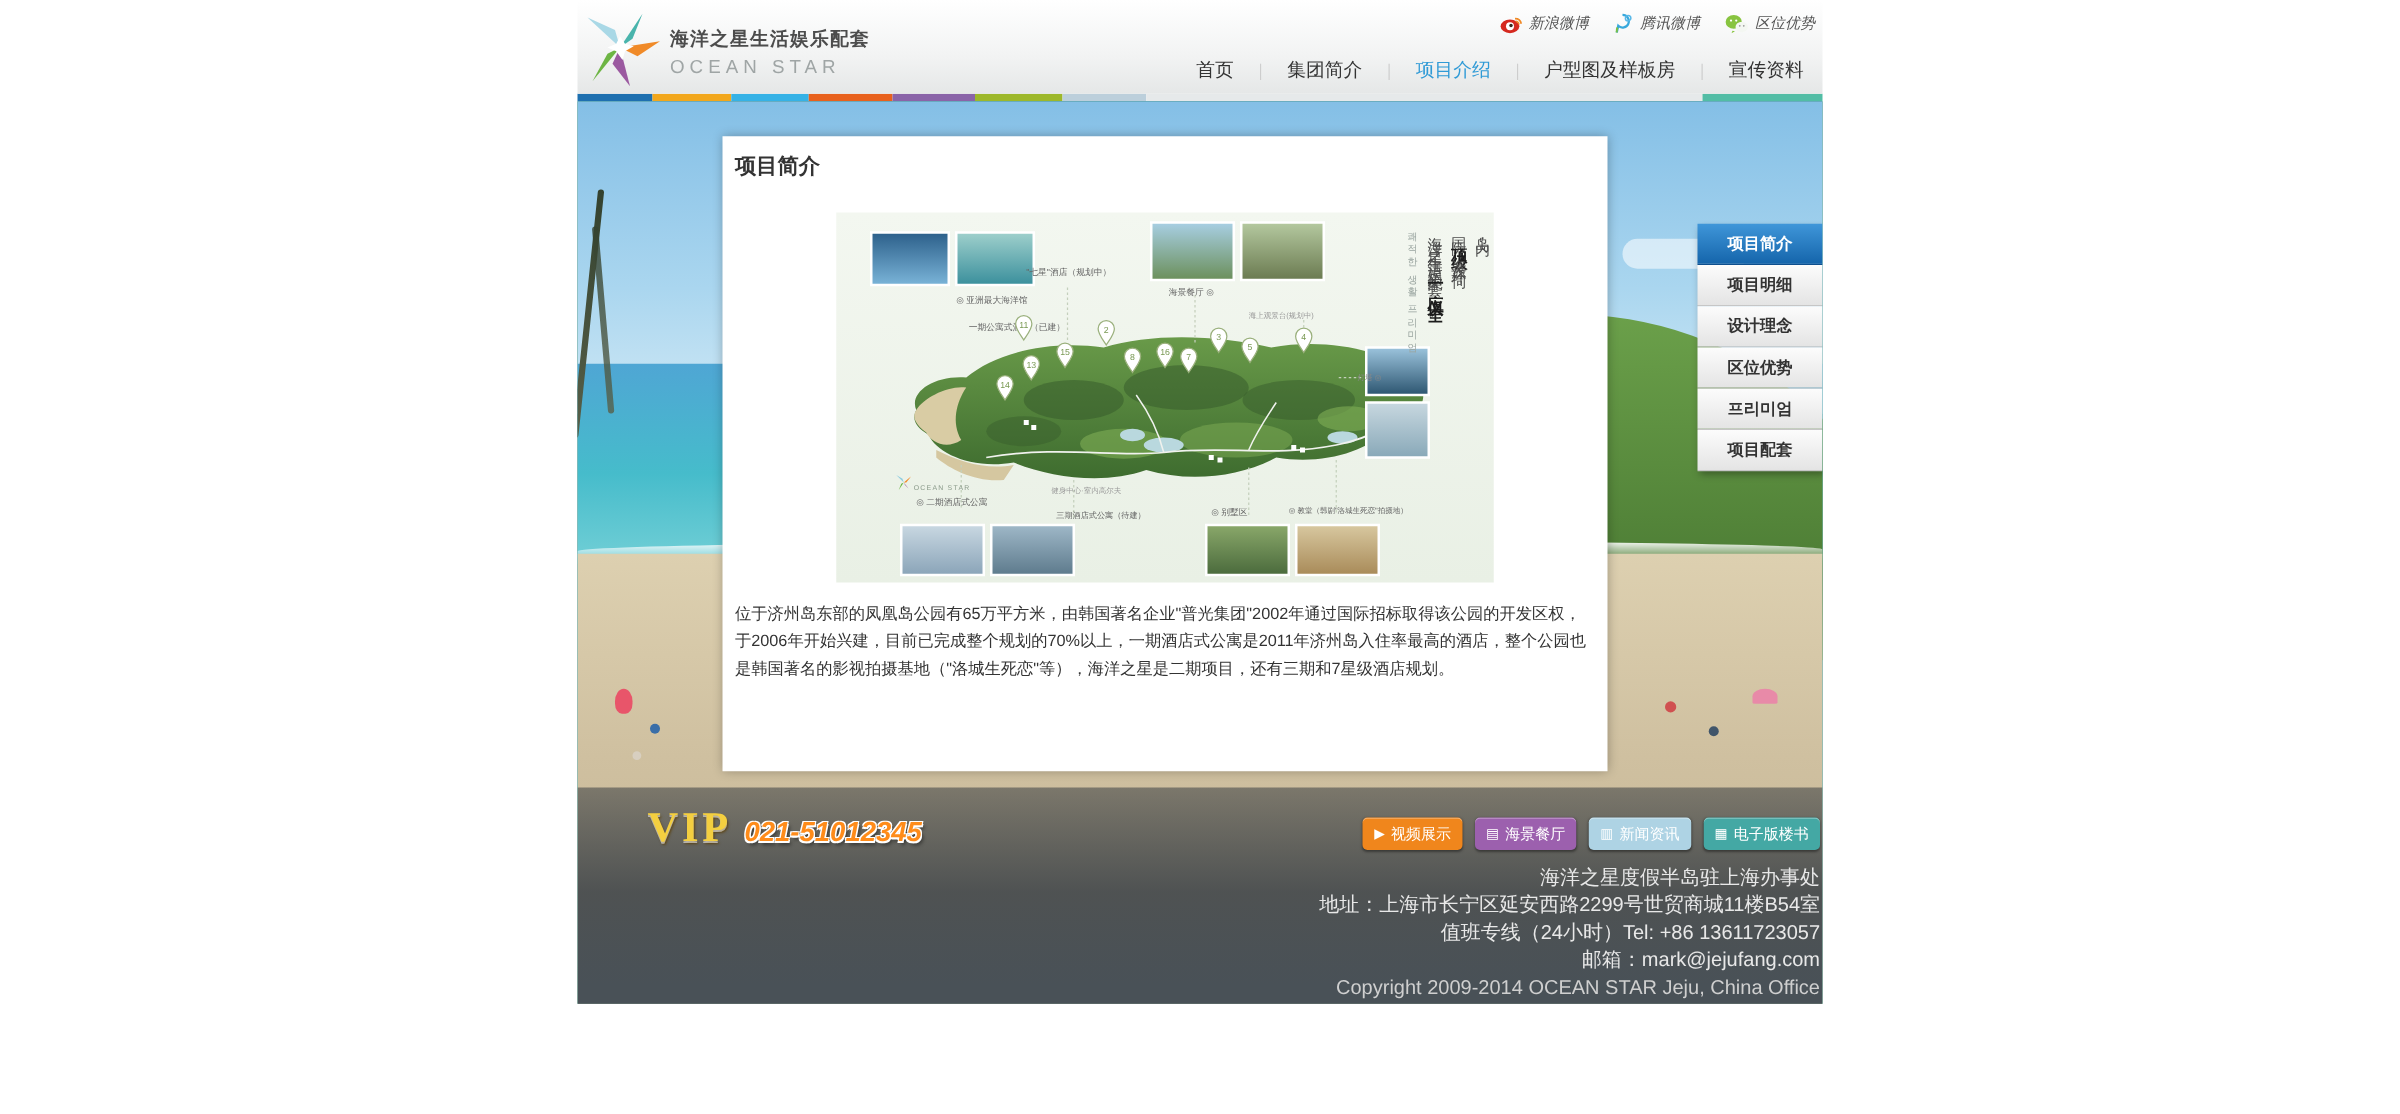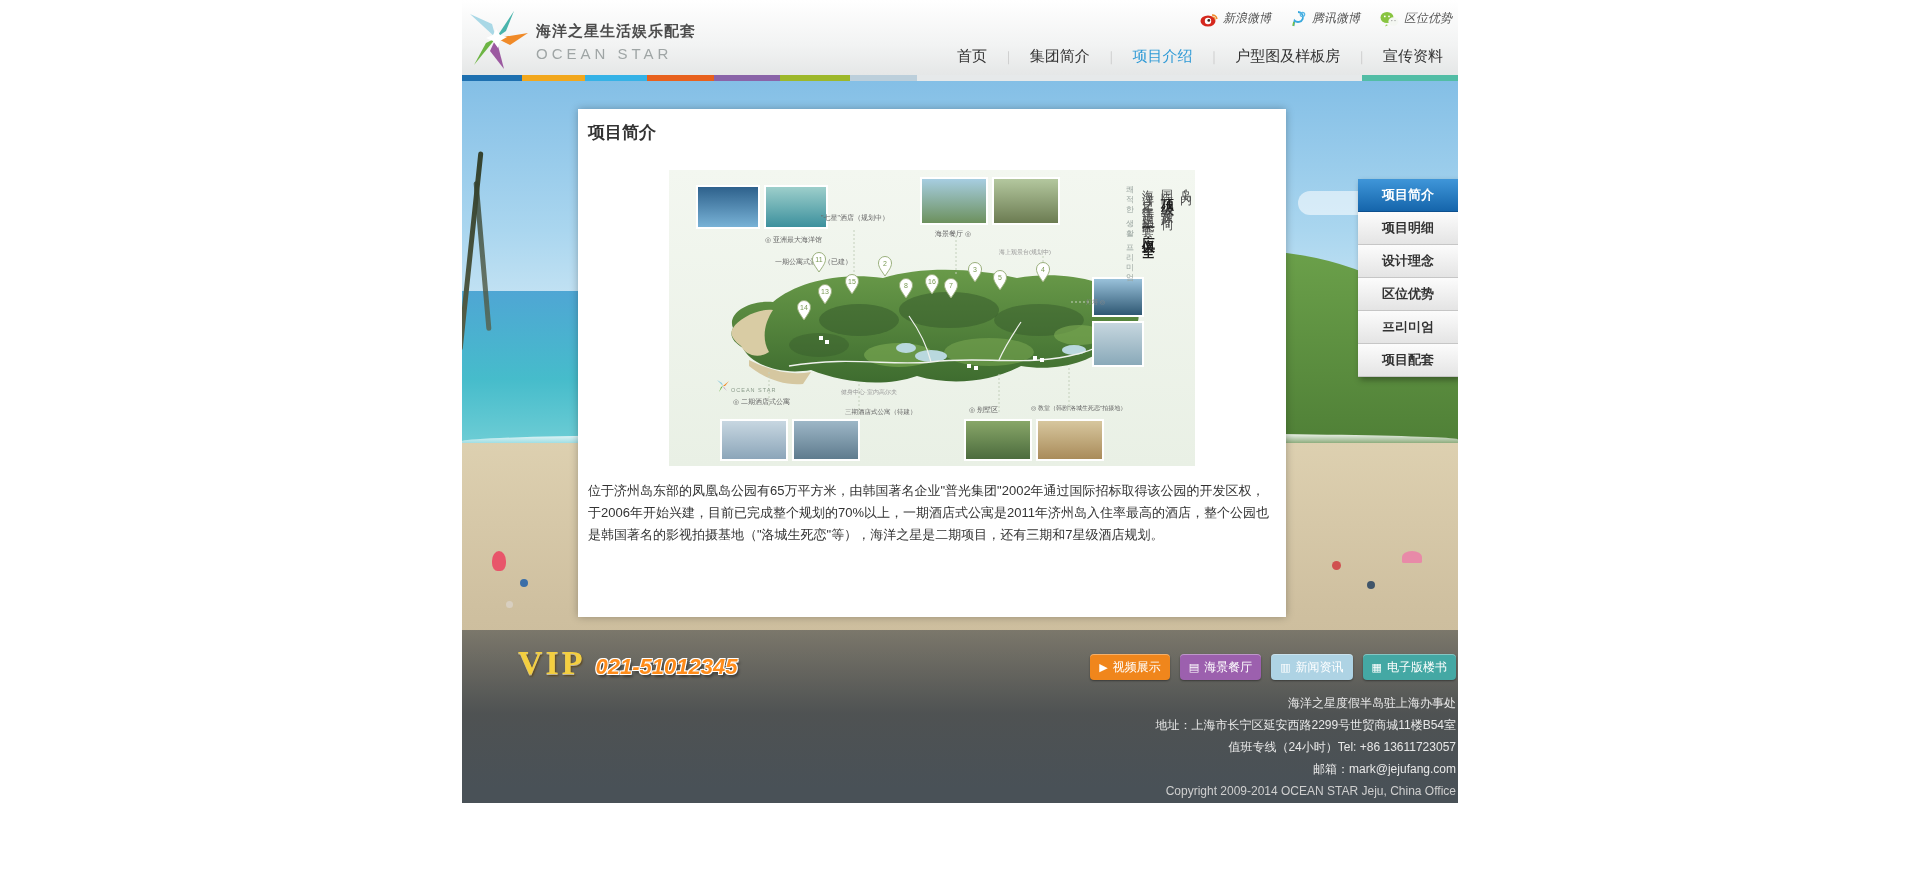--- a/index.html
+++ b/index.html
@@ -62,21 +62,21 @@
             background:linear-gradient(rgba(56,61,65,.55), rgba(62,68,73,.88) 40%, #495157 75%, #495157); }
   .vip { position:absolute; left:56px; top:14px; display:flex; align-items:baseline; gap:10px; }
   .vip-word { font-family:"Liberation Serif","DejaVu Serif",serif; font-size:34px; font-weight:bold; color:#f4cf40;
               text-shadow:0 1px 0 rgba(255,255,255,.55), 1px 2px 2px rgba(90,60,0,.8); letter-spacing:3px; }
   .vip-phone { font-size:22px; font-weight:bold; font-style:italic; color:#ff8c1a;
                text-shadow:-1px -1px 0 #fff, 1px -1px 0 #fff, -1px 1px 0 #fff, 1px 1px 0 #fff, 2px 3px 3px rgba(0,0,0,.45); }
   .fbuttons { position:absolute; right:2px; top:24px; display:flex; gap:10px; }
   .fbtn { height:26px; padding:0 9px; border-radius:4px; display:flex; align-items:center; gap:5px;
           color:#fff; font-size:12px; cursor:pointer; box-shadow:0 1px 2px rgba(0,0,0,.4), inset 0 1px 0 rgba(255,255,255,.35); }
   .fbtn .ic { font-size:11px; line-height:1; }
-  .faddr { position:absolute; right:2px; top:62px; text-align:right; font-size:12px; color:#e8e8e8; line-height:22px; }
+  .faddr { position:absolute; right:2px; top:62px; text-align:right; font-size:16px; color:#e8e8e8; line-height:22px; }
   .faddr .copy { color:#cfcfcf; }
 </style>
 </head>
 <body>
 
 <div class="page">
   <div class="site">
 
     <div class="header">
       <svg class="logo" viewBox="0 0 68 62">

